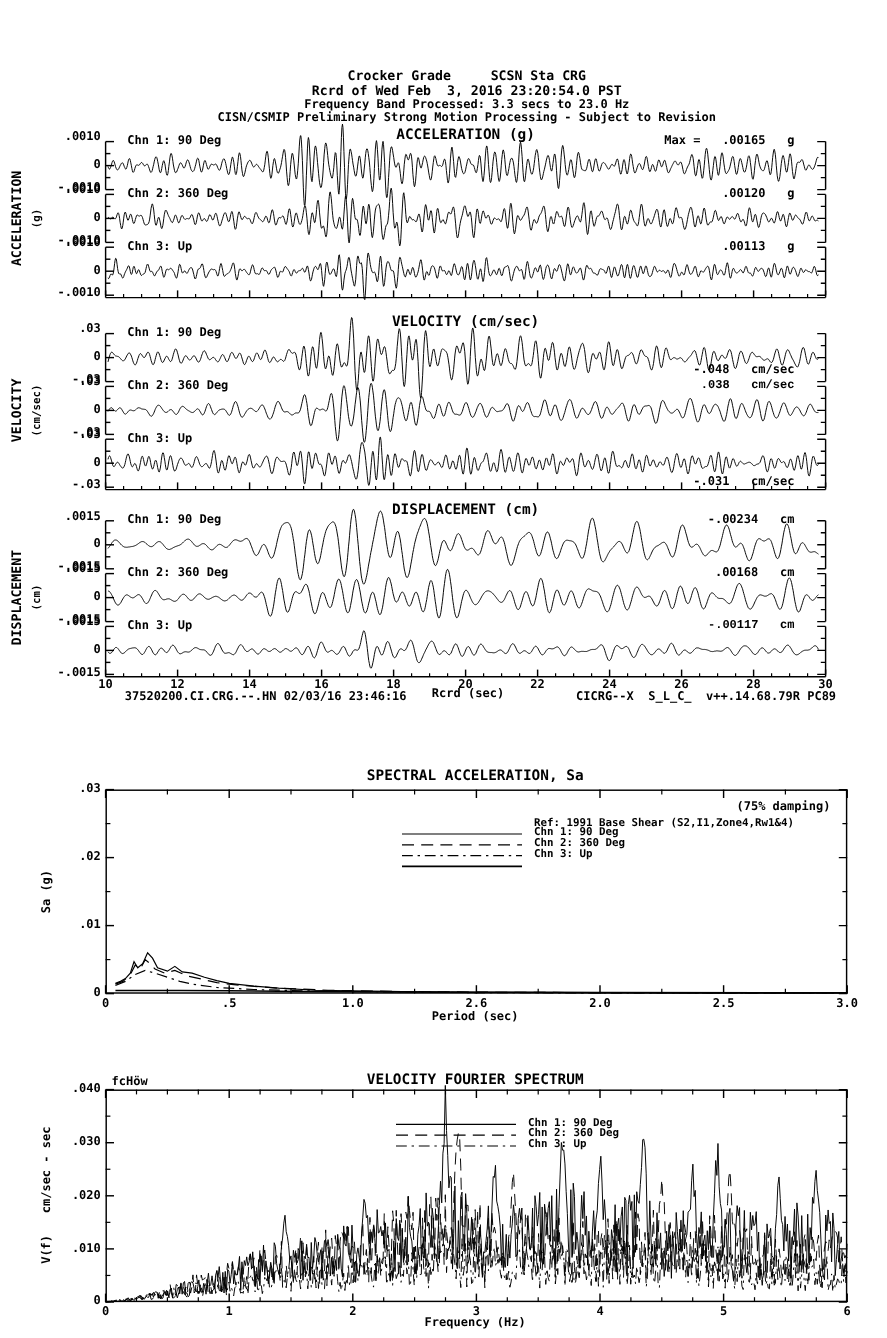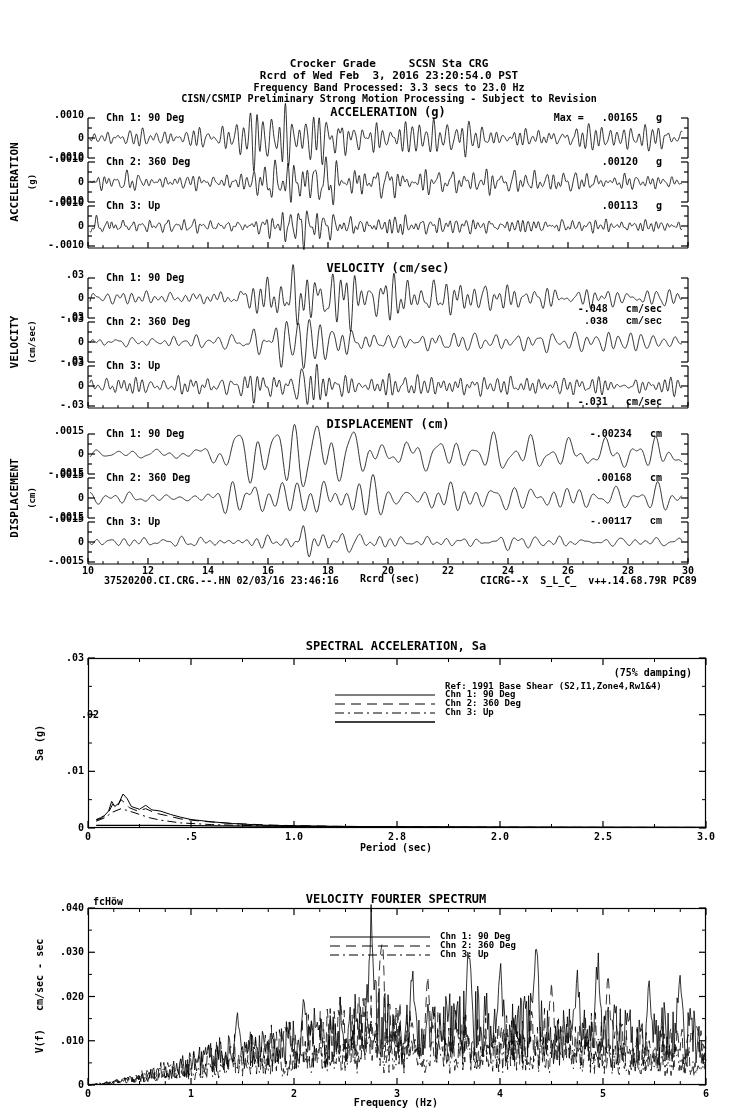--- a/index.html
+++ b/index.html
@@ -419,27 +419,27 @@
       <line x1="0" y1="141.66666666666666" x2="4" y2="141.66666666666666" stroke-width="1"></line>
       <line x1="618" y1="141.66666666666666" x2="614" y2="141.66666666666666" stroke-width="1"></line>
       <line x1="0" y1="170" x2="7" y2="170" stroke-width="1.2"></line>
       <line x1="618" y1="170" x2="611" y2="170" stroke-width="1.2"></line>
       <path d="M8.2 161.5L12.4 159.8L16.5 157.5L20.6 153.0L23.7 143.4L26.8 148.5L30.9 145.1L35.0 136.0L39.1 140.5L43.3 148.5L51.5 151.3L57.7 147.3L63.9 151.9L72.1 153.0L82.4 156.4L92.7 159.2L103.0 161.5L123.6 163.8L144.2 165.5L175.1 167.2L206.0 167.7L247.2 168.3L309.0 168.9L412.0 169.2L515.0 169.4L618.0 169.4" stroke-width="1"></path>
       <path d="M8.2 162.1L14.4 159.8L20.6 154.1L24.7 146.2L28.8 149.6L33.0 141.7L37.1 145.1L41.2 149.6L49.4 153.0L57.7 150.7L68.0 155.3L78.3 157.5L92.7 160.9L113.3 163.2L144.2 165.5L185.4 167.2L247.2 168.3L329.6 168.9L453.2 169.3L618.0 169.4" stroke-width="1" stroke-dasharray="10 6"></path>
       <path d="M8.2 163.2L16.5 159.8L24.7 154.1L33.0 150.7L41.2 153.0L51.5 156.4L61.8 159.8L72.1 162.1L92.7 164.9L123.6 166.6L164.8 167.7L206.0 168.3L309.0 169.2L412.0 169.4L618.0 169.5" stroke-width="1" stroke-dasharray="9 4 2 4"></path>
       <path d="M8.2 167.4L61.8 167.4L103.0 167.7L164.8 168.2L247.2 168.6L412.0 169.1L618.0 169.3" stroke-width="1.3"></path>
     </svg>
     <div class="t f10 rgt" style="left: 84px; top: 653px;">.03</div>
-    <div class="t f10 rgt" style="left: 99px; top: 709.667px;">.02</div>
+    <div class="t f10 rgt" style="left: 84px; top: 709.667px;">.02</div>
     <div class="t f10 rgt" style="left: 84px; top: 766.333px;">.01</div>
     <div class="t f10 rgt" style="left: 84px; top: 823px;">0</div>
     <div class="t f10 ctr" style="left: 88px; top: 832px;">0</div>
     <div class="t f10 ctr" style="left: 191px; top: 832px;">.5</div>
     <div class="t f10 ctr" style="left: 294px; top: 832px;">1.0</div>
-    <div class="t f10 ctr" style="left: 397px; top: 832px;">2.8</div>
+    <div class="t f10 ctr" style="left: 397px; top: 832px;">2.6</div>
     <div class="t f10 ctr" style="left: 500px; top: 832px;">2.0</div>
     <div class="t f10 ctr" style="left: 603px; top: 832px;">2.5</div>
     <div class="t f10 ctr" style="left: 706px; top: 832px;">3.0</div>
     <svg width="100" height="4" style="left: 335px; top: 693px;">
       <path d="M0 2L100 2" stroke-width="1"></path>
     </svg>
     <div class="t f9" style="left: 445px; top: 690px;">Chn 1: 90 Deg</div>
     <svg width="100" height="4" style="left: 335px; top: 702px;">
       <path d="M0 2L100 2" stroke-width="1" stroke-dasharray="10 6"></path>
     </svg>

